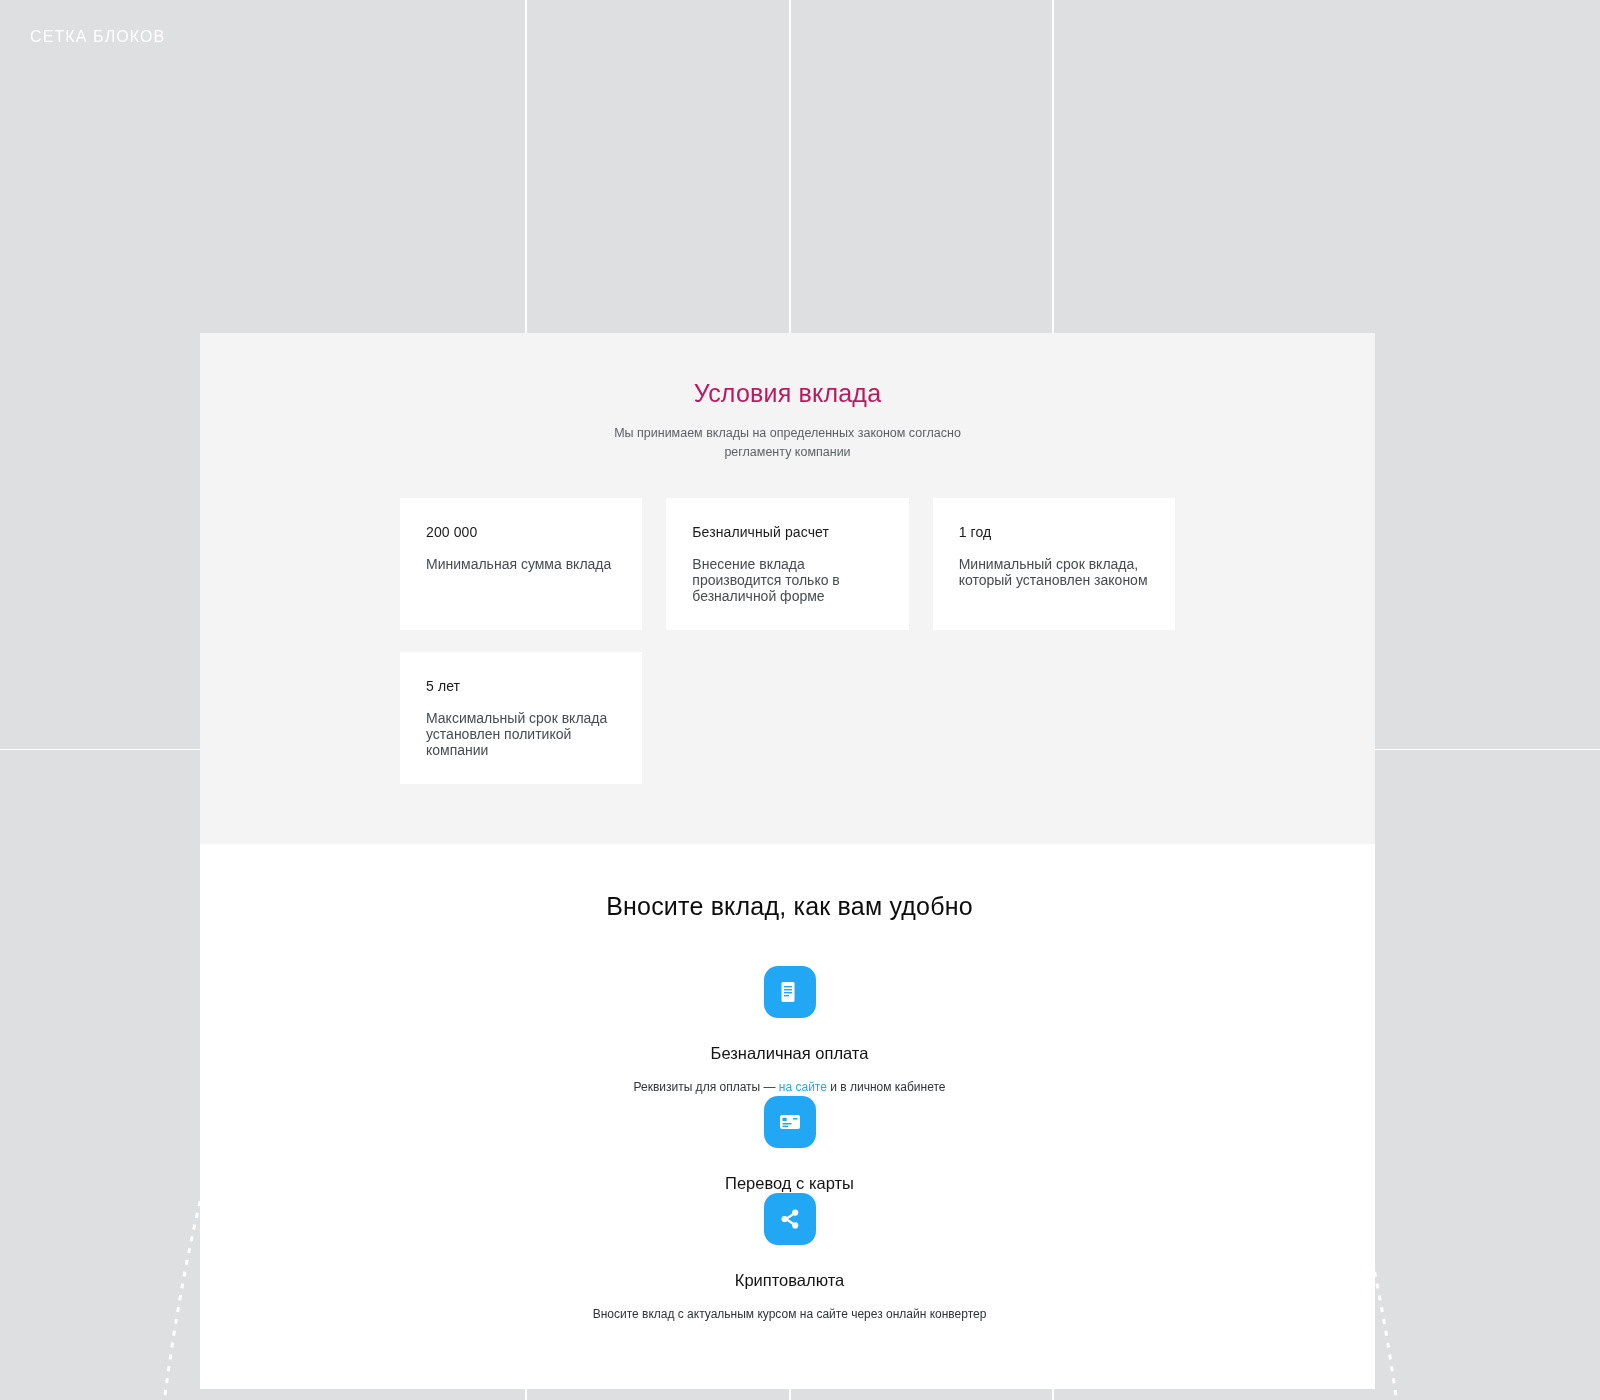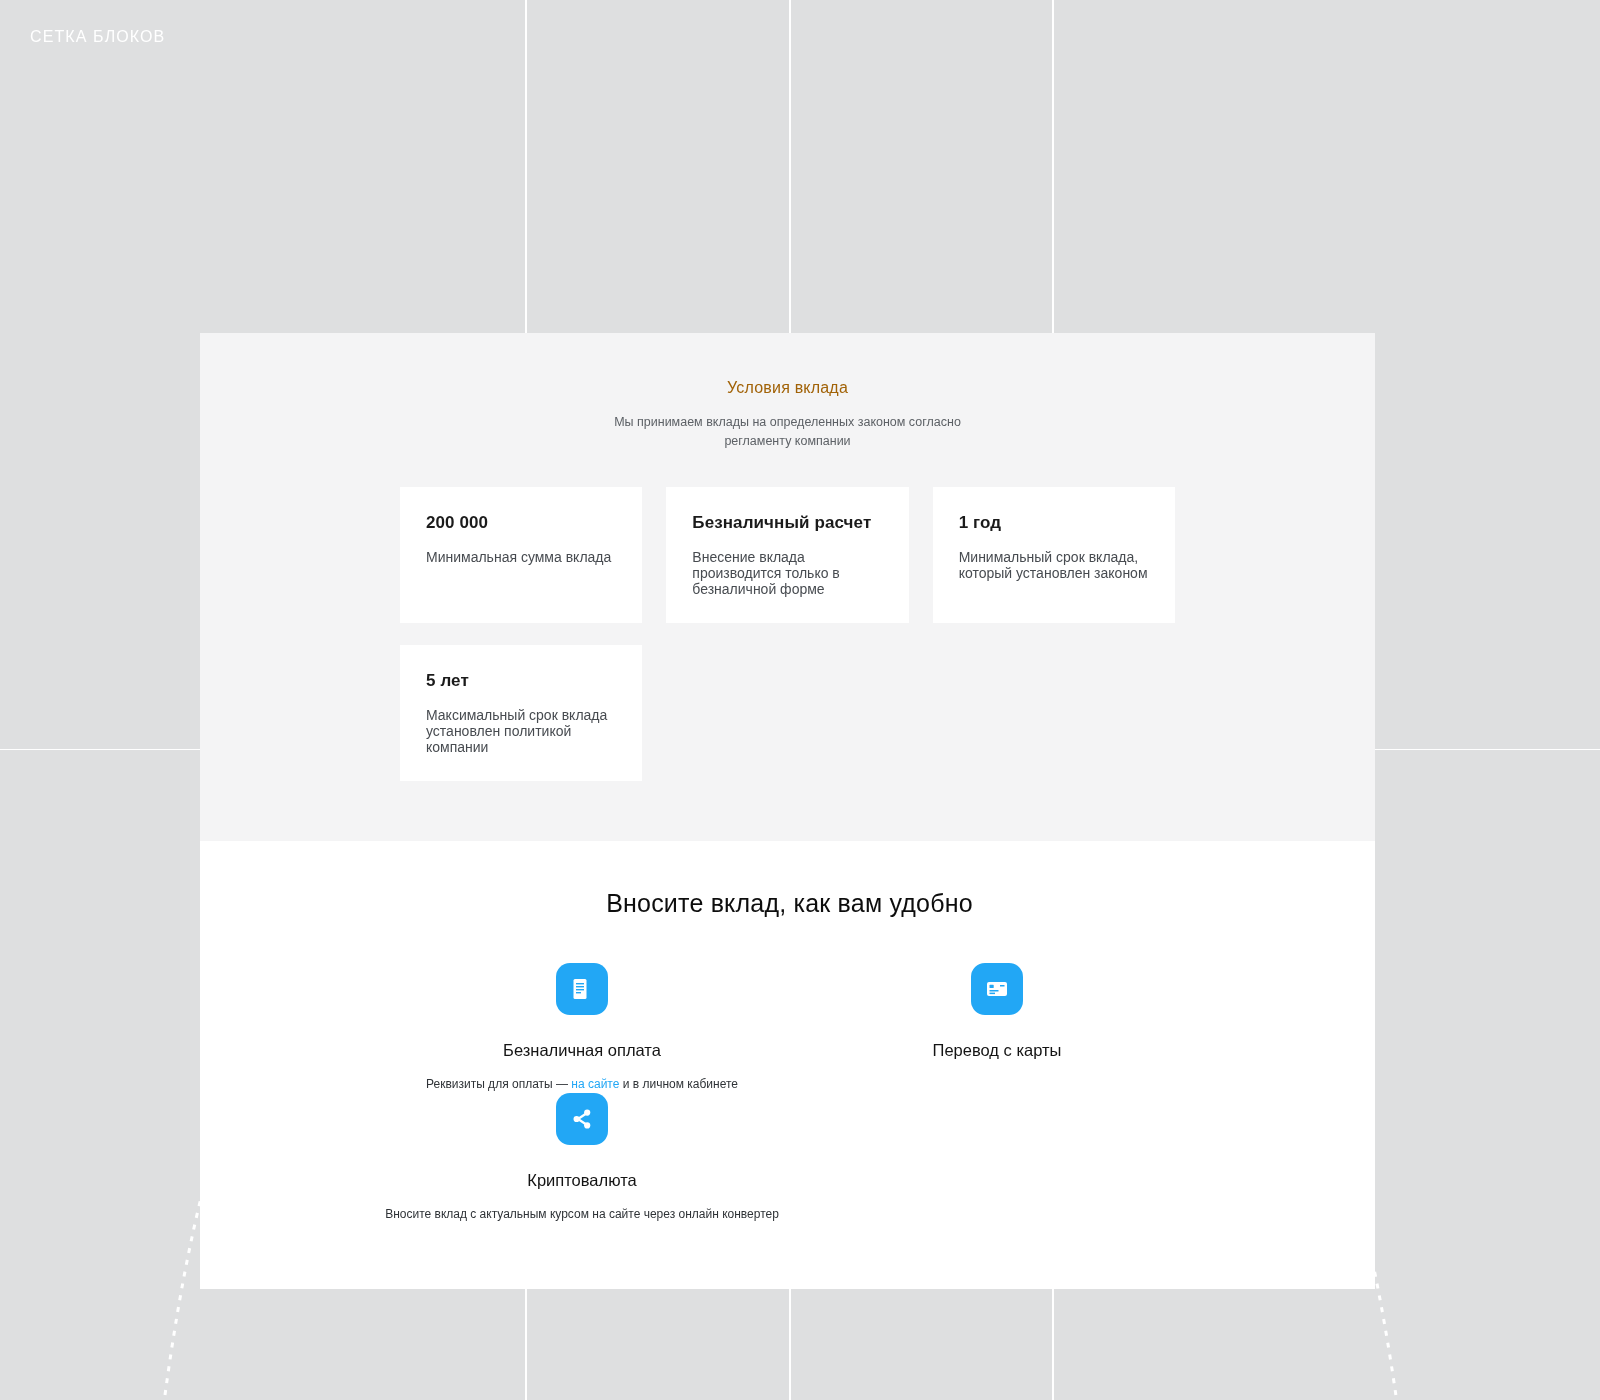--- a/index.html
+++ b/index.html
@@ -32,22 +32,22 @@
   .canvas {
     position:absolute; left:200px; top:333px;
     width:1175px;
   }
   .section-conditions {
     background:#f4f4f5;
     padding:46px 0 60px 0;
   }
   .section-title {
     text-align:center;
-    font-size:16px;
-    color:#a16207;
+    font-size:25px;
+    color:#be185d;
     font-weight:400;
     letter-spacing:.2px;
   }
   .section-sub {
     margin:16px auto 0 auto;
     width:400px;
     text-align:center;
     font-size:12.5px;
     line-height:19px;
     color:#5d6166;
@@ -60,23 +60,23 @@
     grid-template-columns:repeat(3, 1fr);
     column-gap:24px;
     row-gap:22px;
   }
   .card {
     background:#ffffff;
     padding:26px 26px 26px 26px;
     min-height:97px;
   }
   .card-value {
-    font-size:17px;
+    font-size:14px;
     color:#1b1b1b;
-    font-weight:700;
+    font-weight:400;
     letter-spacing:.1px;
   }
   .card-desc {
     margin-top:16px;
     font-size:14px;
     line-height:16px;
     color:#474b50;
   }
 
   
@@ -88,21 +88,21 @@
     text-align:center;
     font-size:25px;
     color:#0d0d0d;
     font-weight:400;
     letter-spacing:.2px;
   }
   .methods {
     margin:45px auto 0 auto;
     width:830px;
     display:grid;
-    grid-template-columns:repeat(2,1fr);
+    grid-template-columns:repeat(1,1fr);
     column-gap:0;
   }
   .method { text-align:center; }
   .icon-box {
     width:52px; height:52px;
     margin:0 auto;
     border-radius:14px;
     background:#22a7f5;
     display:flex; align-items:center; justify-content:center;
   }

